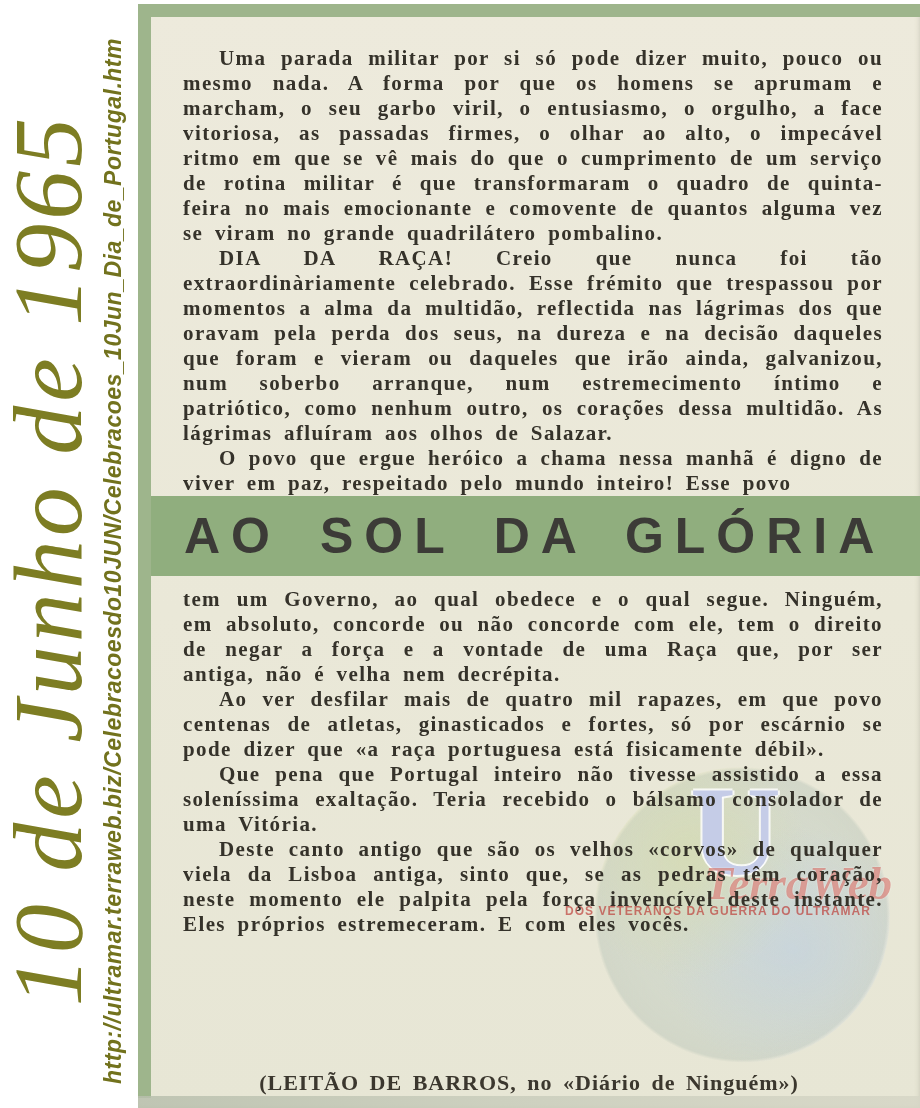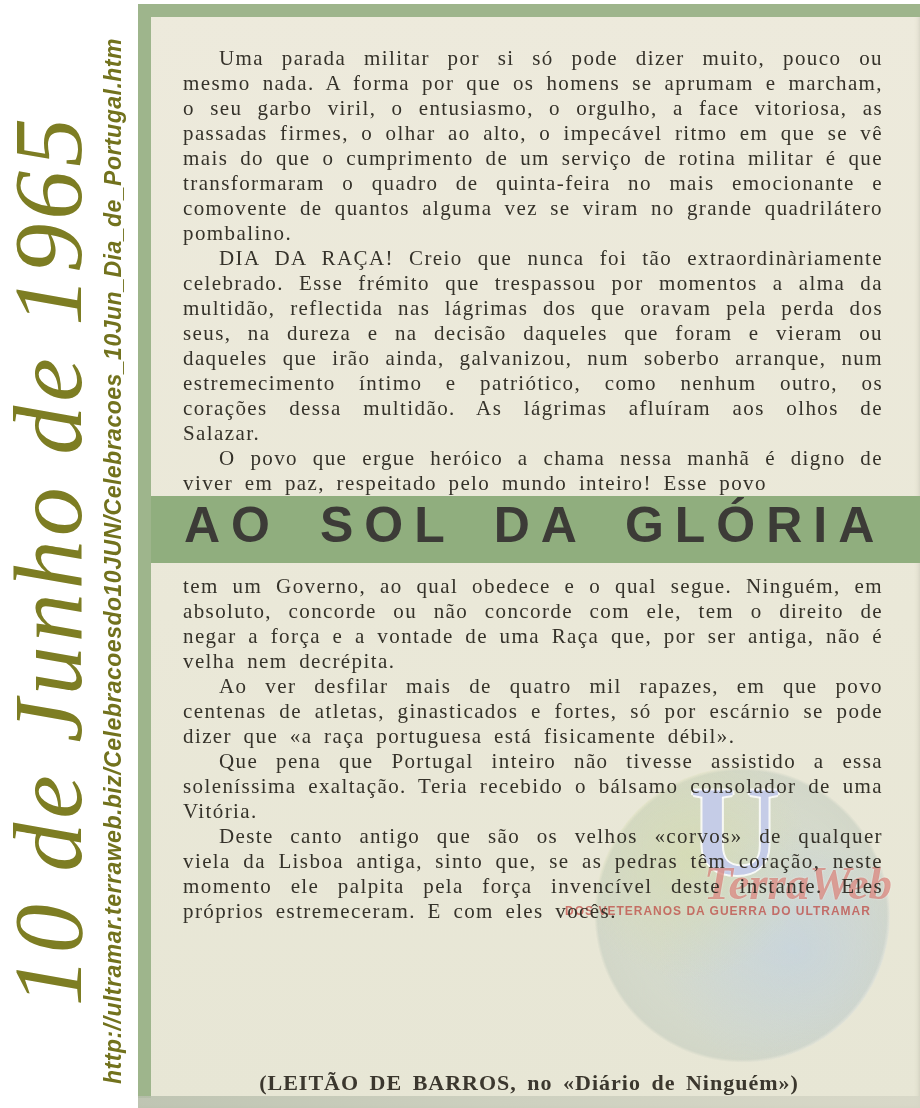--- a/index.html
+++ b/index.html
@@ -44,25 +44,25 @@
             text-shadow:0 0 2px rgba(255,255,255,0.6);}
   .wm-caption{position:absolute;left:420px;top:900px;width:320px;text-align:center;
               font-family:"Liberation Sans", sans-serif;font-weight:bold;font-size:12px;
               letter-spacing:1px;color:rgba(188,52,48,0.65);white-space:nowrap;}
 
   
   .content{position:relative;z-index:2;}
   .scan-inner{position:relative;width:100%;height:100%;}
   .content-top{margin:0 0 0 45px;padding-top:42px;width:700px;}
   .content-bottom{margin:11px 0 12px 45px;width:700px;}
-  .para{margin:0;text-align:justify;font-size:21px;line-height:25px;font-weight:normal;
+  .para{margin:0;text-align:justify;font-size:21px;line-height:25px;font-weight:bold;
         color:#35322a;letter-spacing:1.4px;word-spacing:5px;}
   .indent{text-indent:36px;}
 
-  .band{width:100%;height:67px;background:#90ae7e;display:flex;align-items:flex-start;}
+  .band{width:100%;height:80px;background:#90ae7e;display:flex;align-items:center;}
   .headline{padding-left:46px;font-family:"Liberation Sans", sans-serif;font-weight:800;
             font-size:50px;letter-spacing:11px;word-spacing:14px;color:#3c3b37;white-space:nowrap;}
 
   .citation{position:absolute;left:0;top:1066px;width:100%;text-align:center;z-index:2;
             font-size:22px;font-weight:bold;letter-spacing:1px;word-spacing:4px;color:#3b372e;}
 </style>
 </head>
 <body>
 
 <div class="page">

